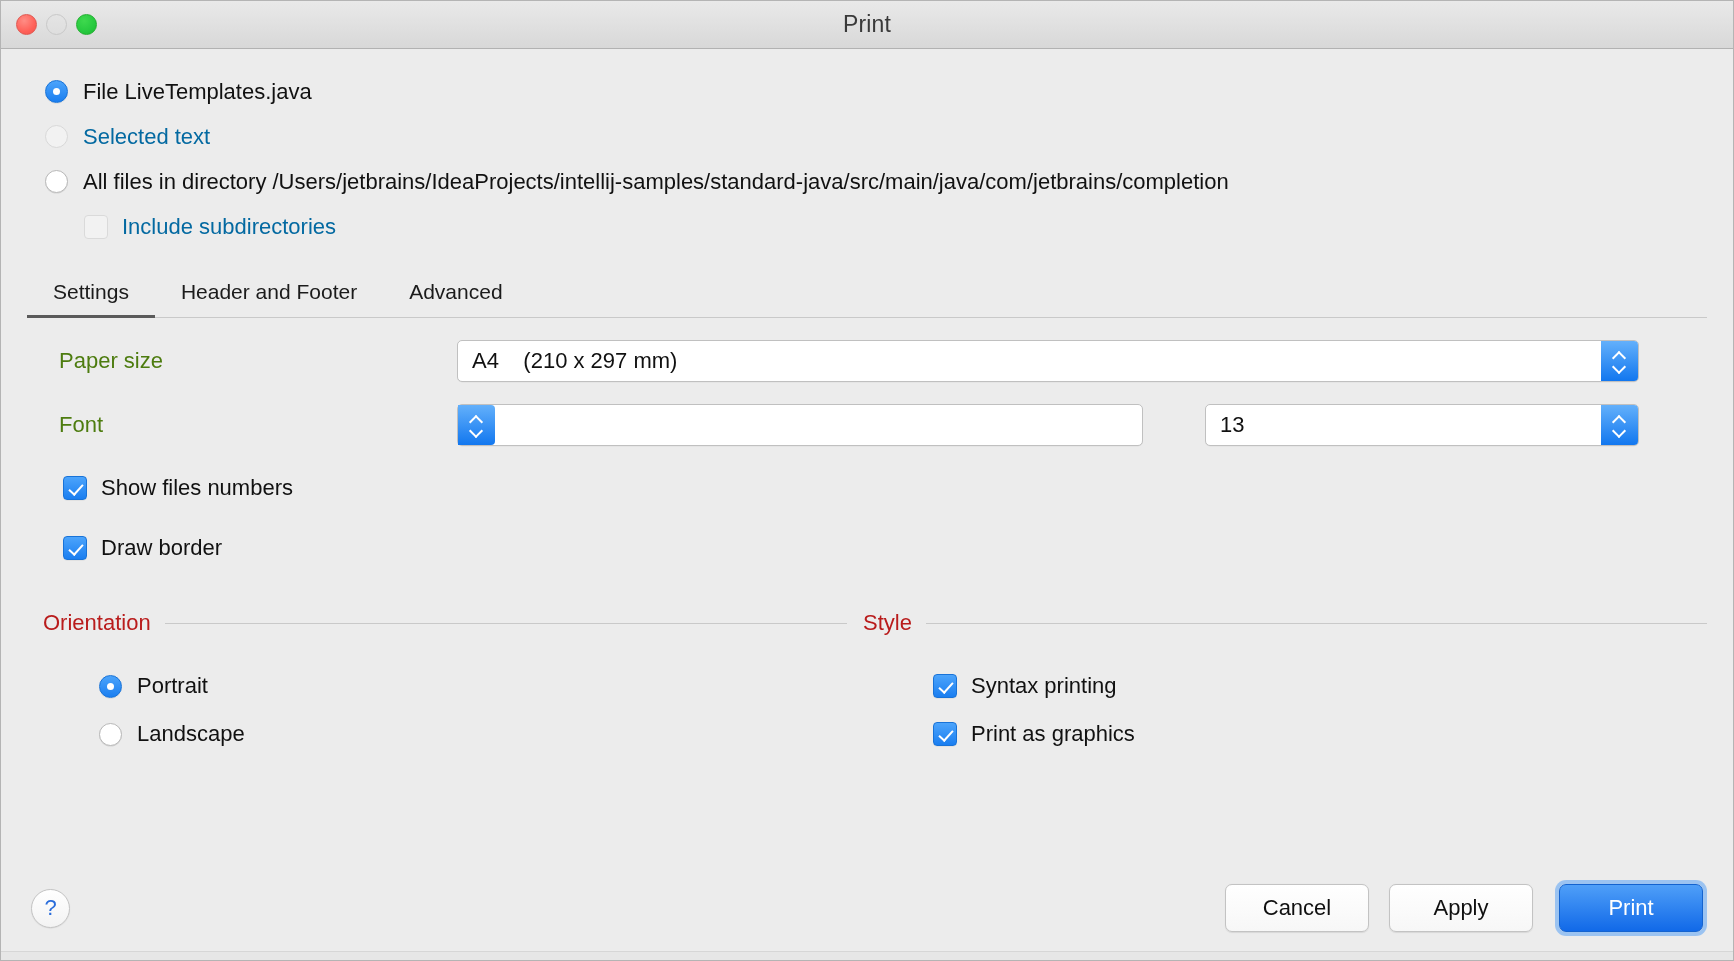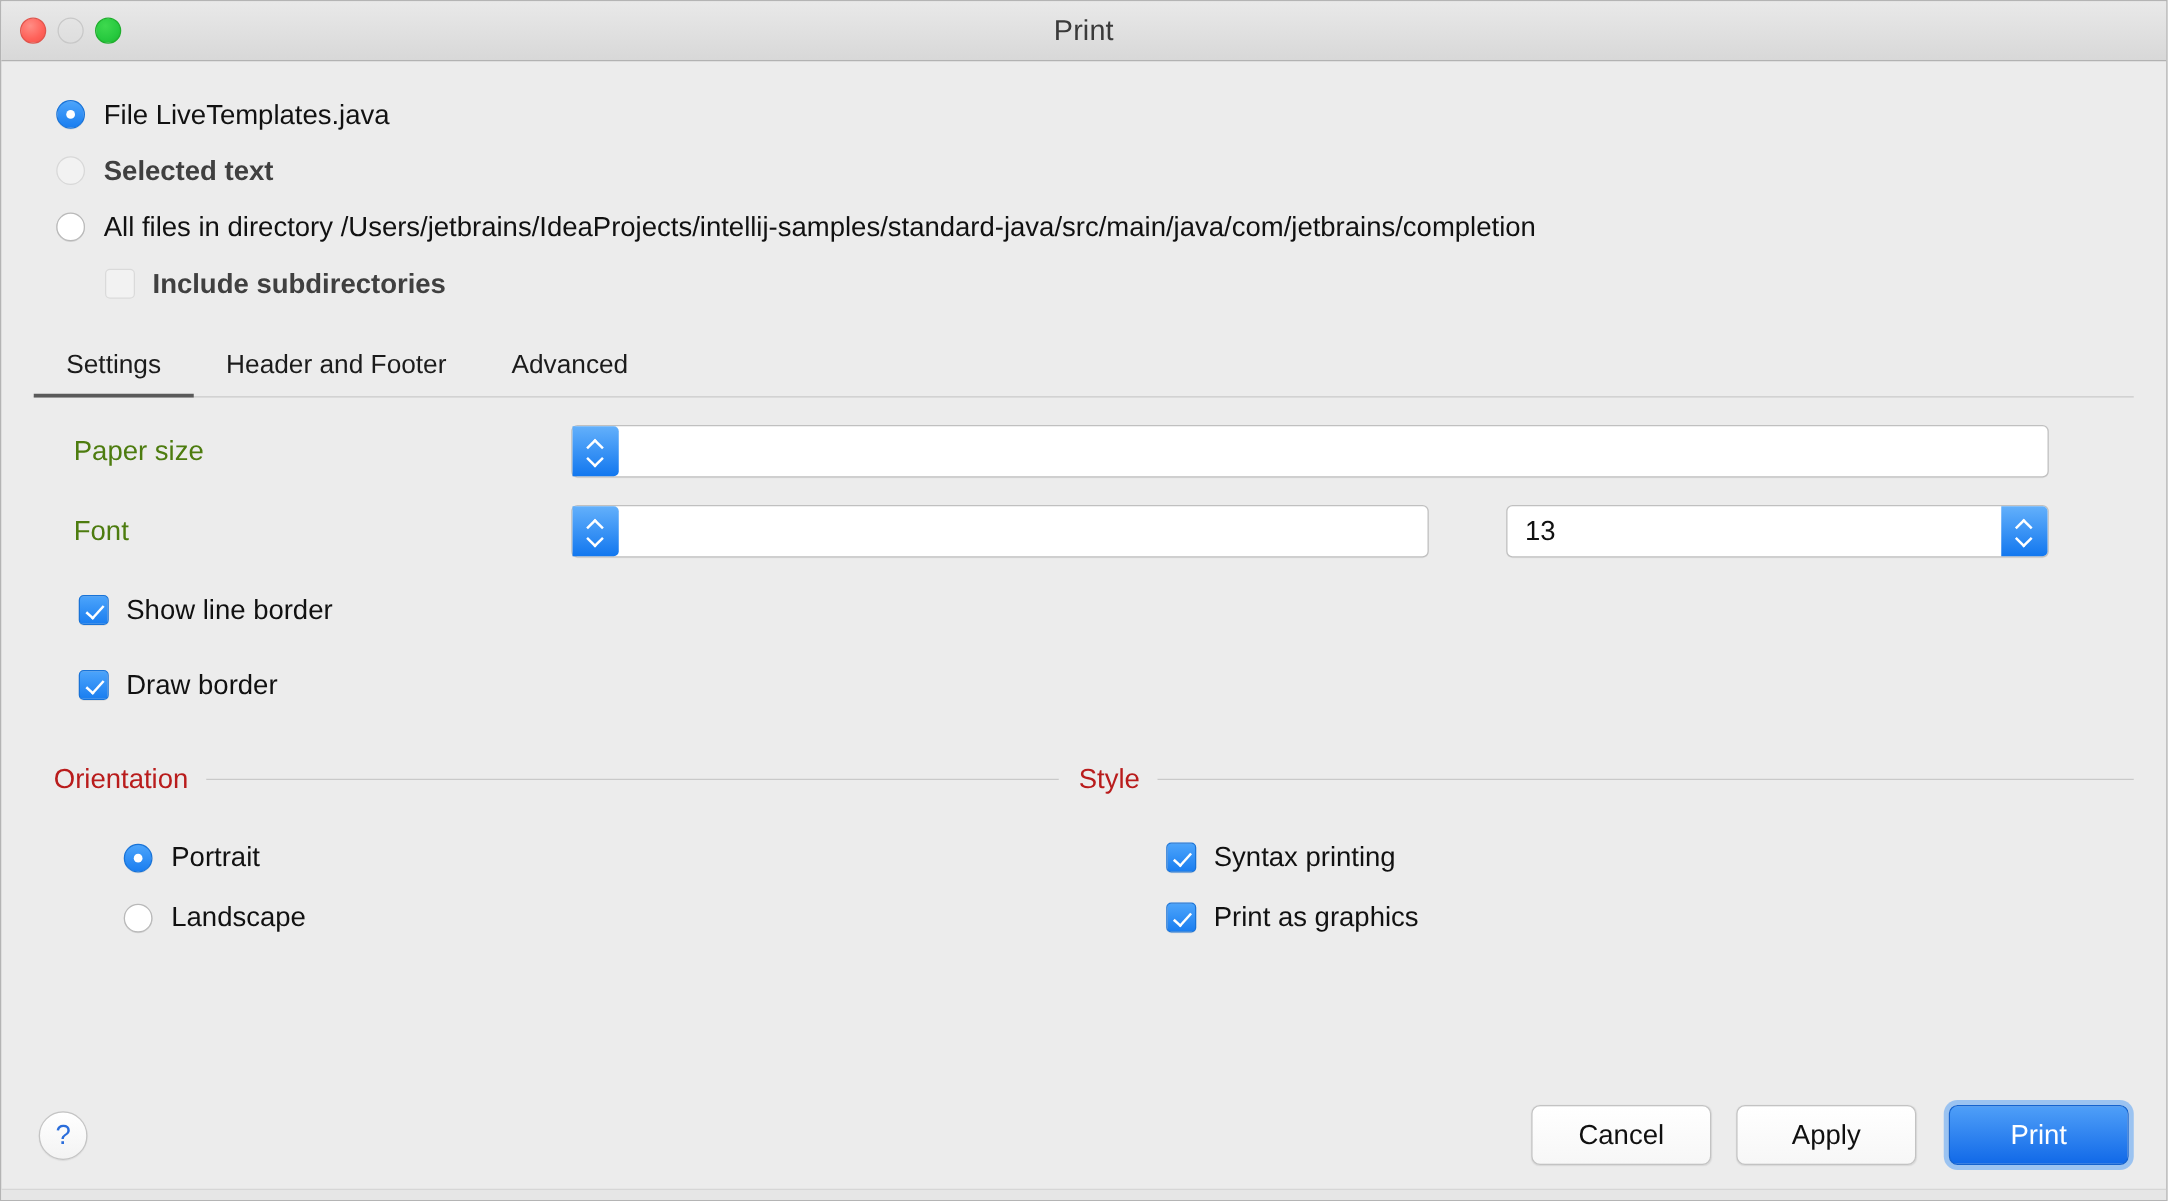--- a/index.html
+++ b/index.html
@@ -117,21 +117,21 @@
   .radio.disabled {
     background: #f2f2f2;
     border: 1px solid #d8d8d8;
     box-shadow: none;
   }
   .row-label {
     font-size: 22px;
     color: #111111;
     white-space: nowrap;
   }
-  .row-label.disabled { color: #404040; font-weight: bold; }
+  .row-label.disabled { color: #0369a1; }
 
   .subrow {
     display: flex;
     align-items: center;
     height: 45px;
     padding-left: 39px;
   }
 
   
   .cbox {
@@ -394,20 +394,21 @@
 
     <div class="tabbar">
       <div class="tab active">Settings</div>
       <div class="tab">Header and Footer</div>
       <div class="tab">Advanced</div>
     </div>
 
     <div class="field-row">
       <div class="field-label">Paper size</div>
       <div class="combo" id="paper-combo">
+        <div class="combo-value">A4    (210 x 297 mm)</div>
         <div class="stepper">
           <div class="chev up"></div>
           <div class="chev down"></div>
         </div>
       </div>
     </div>
 
     <div class="field-row">
       <div class="field-label">Font</div>
       <div class="combo" id="font-combo">
@@ -421,21 +422,21 @@
         <div class="stepper">
           <div class="chev up"></div>
           <div class="chev down"></div>
         </div>
       </div>
     </div>
 
     <div style="padding: 18px 0 0 62px;">
       <div class="opt-row">
         <div class="cbox checked"></div>
-        <div class="opt-label">Show line border</div>
+        <div class="opt-label">Show files numbers</div>
       </div>
       <div class="opt-row" style="margin-top:12px;">
         <div class="cbox checked"></div>
         <div class="opt-label">Draw border</div>
       </div>
     </div>
 
     <div class="sections">
 
       <div class="section orientation">

